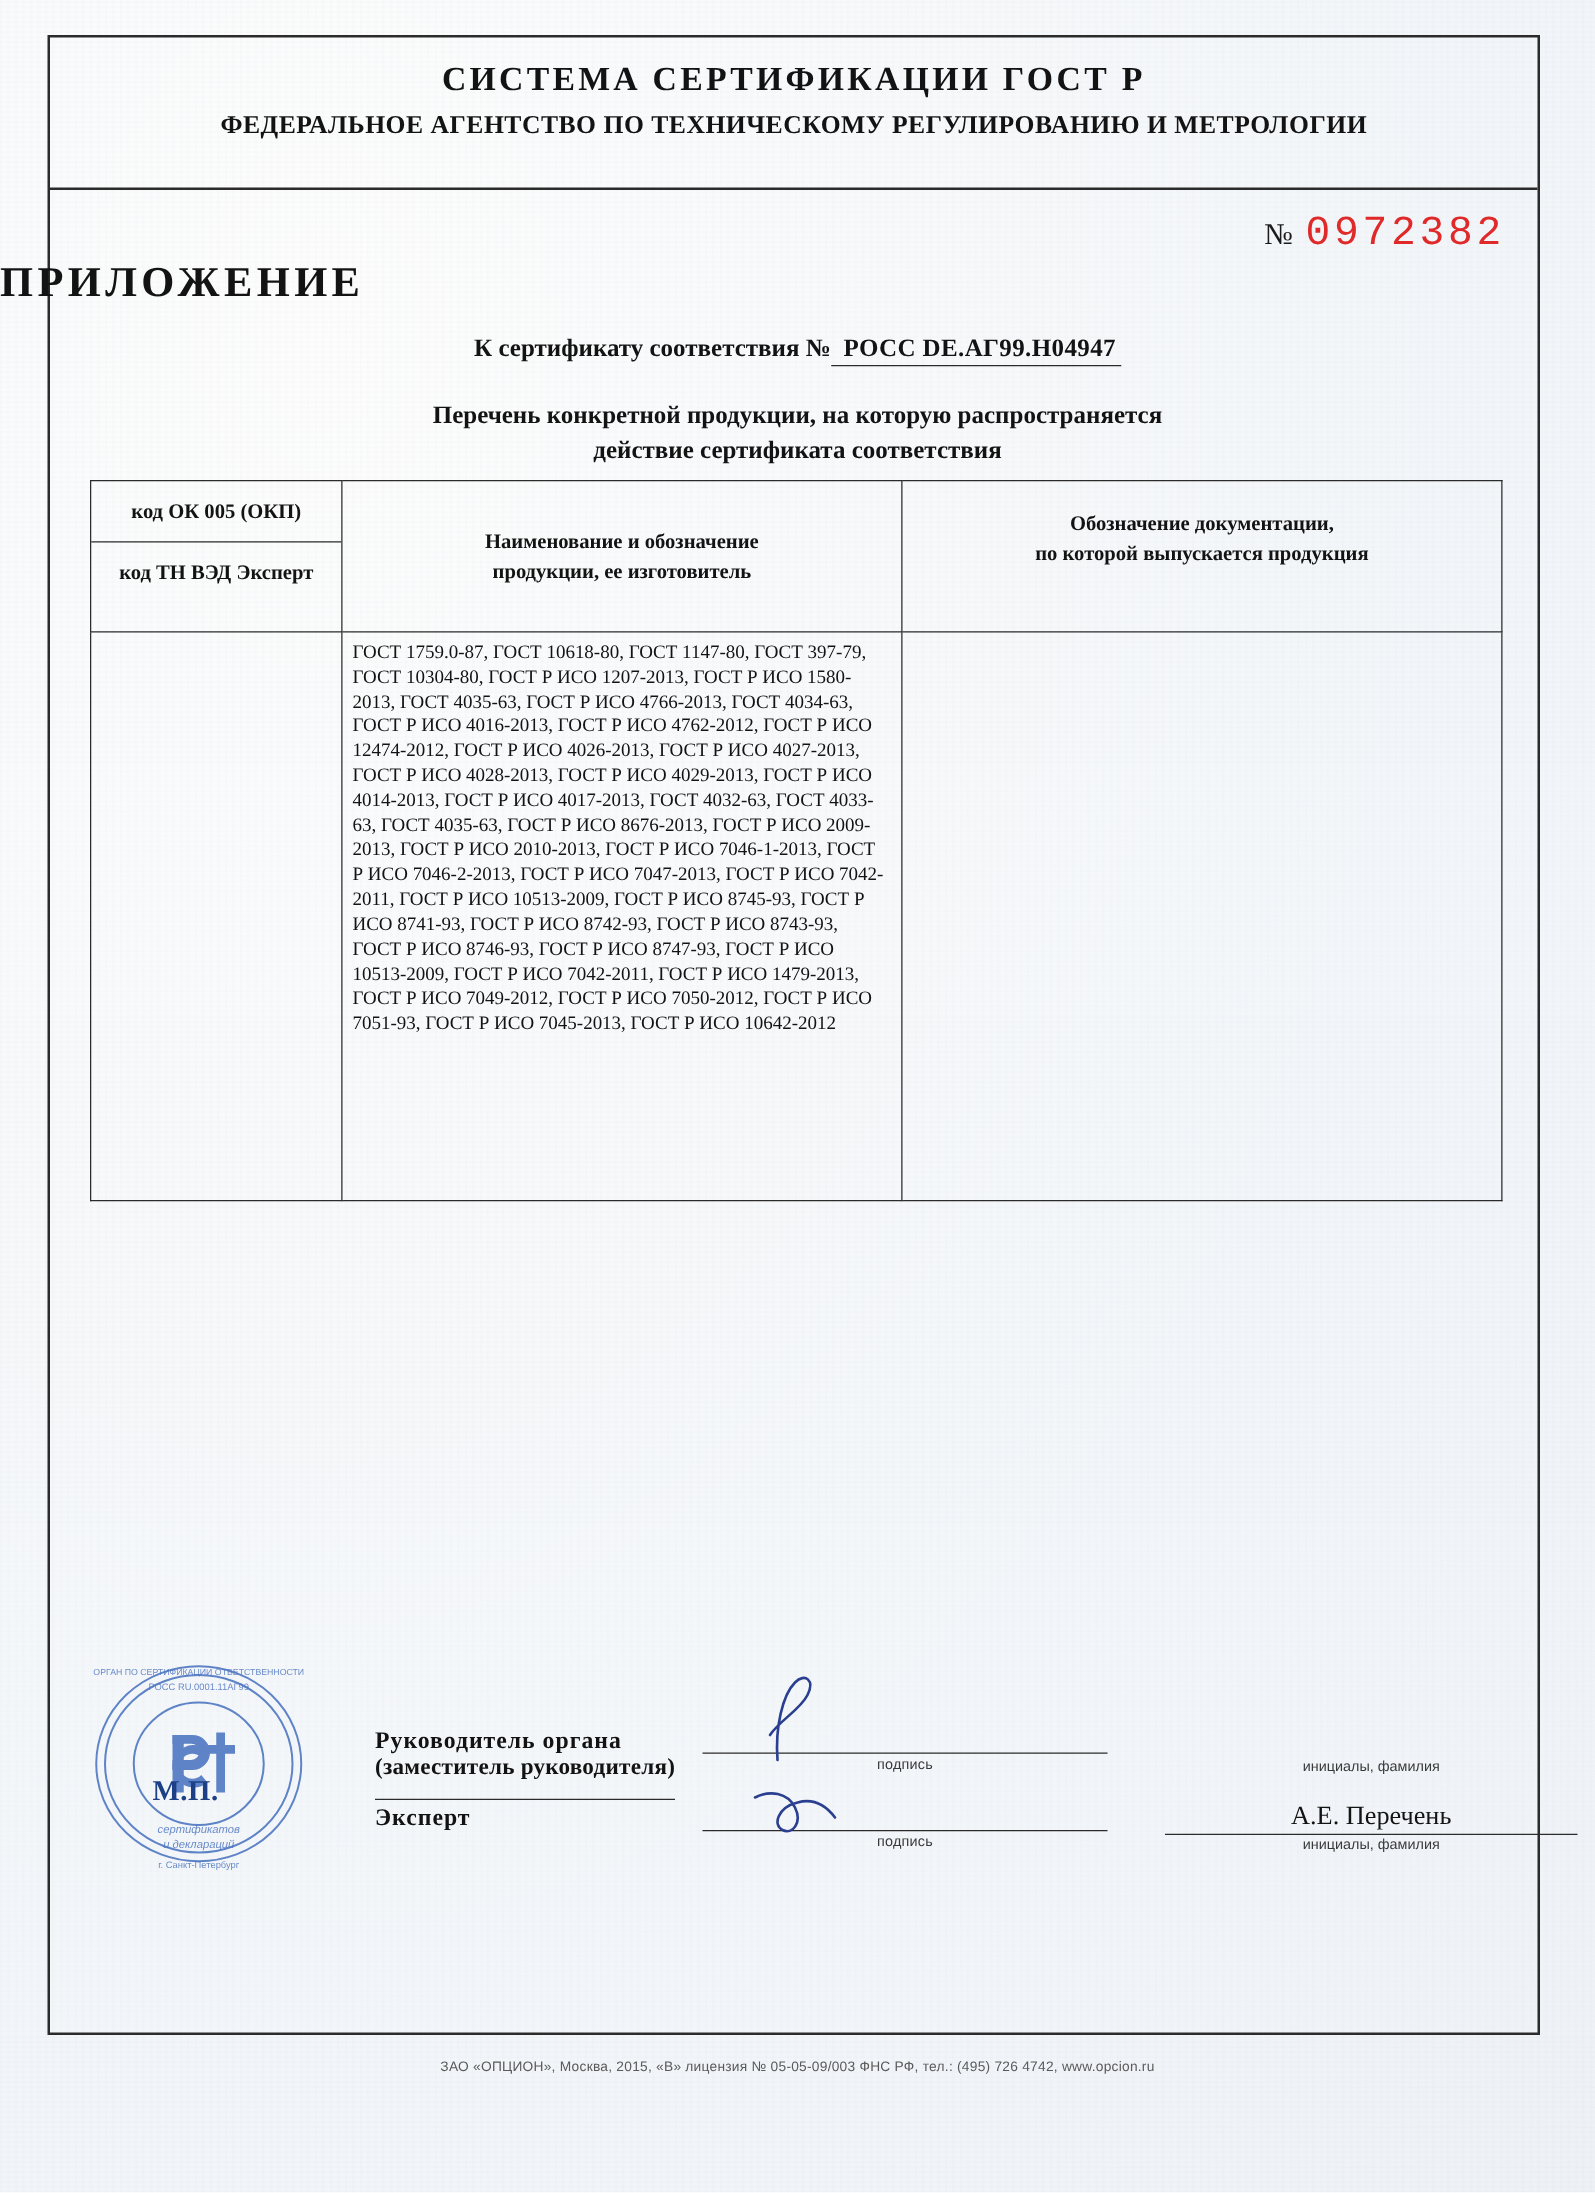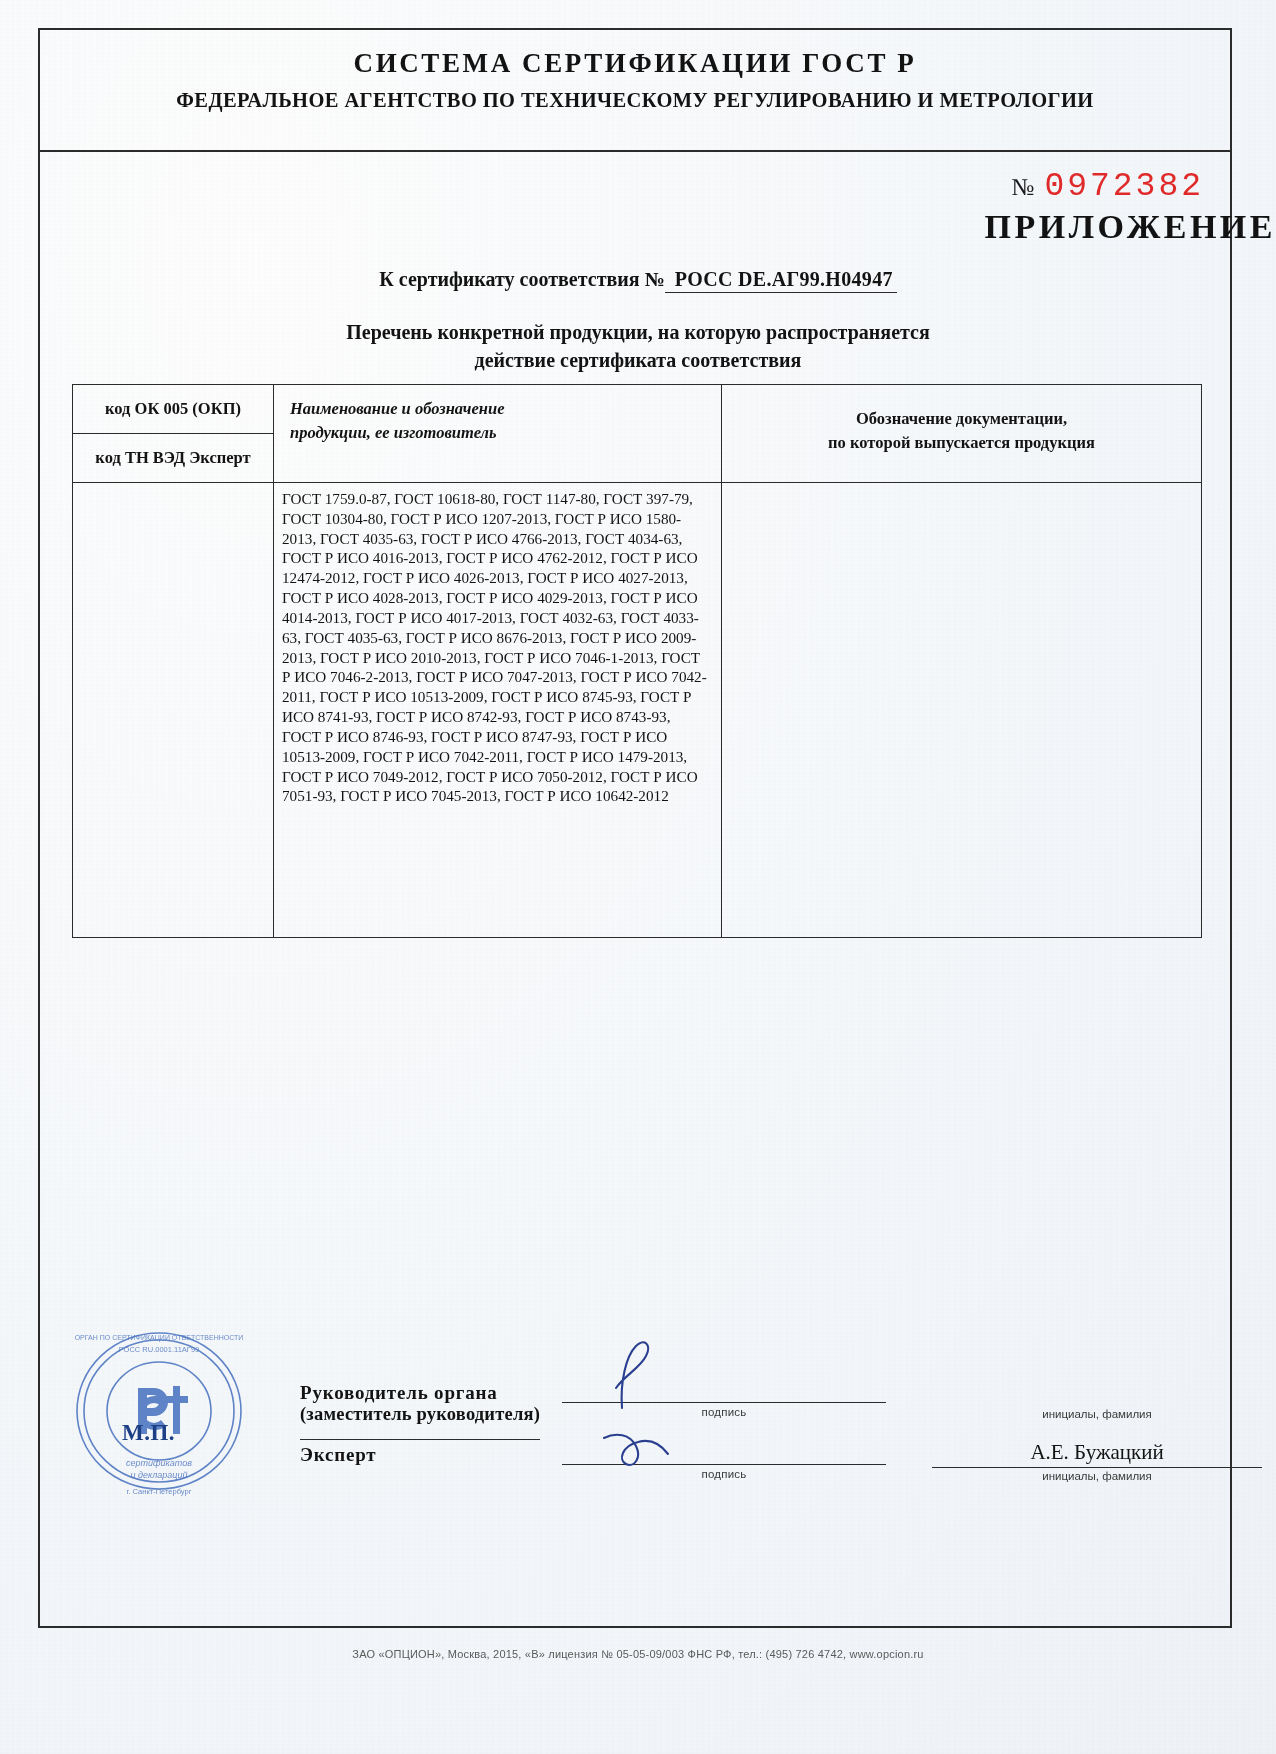--- a/index.html
+++ b/index.html
@@ -96,21 +96,21 @@
     color: #e02a2a;
     font-family: "Liberation Mono", monospace;
   }
 
   
   .doc-title {
     position: absolute;
     top: 208px;
     left: 0;
     width: 1276px;
-    text-align: right;
+    text-align: left;
     font-size: 34px;
     font-weight: bold;
     letter-spacing: 3.5px;
     color: #131313;
   }
   .cert-line {
     position: absolute;
     top: 268px;
     left: 0;
     width: 1276px;
@@ -160,27 +160,26 @@
     align-items: center;
     justify-content: center;
     font-size: 16.5px;
     font-weight: bold;
     text-align: center;
     color: #131313;
   }
   .th-code .cell-a { border-bottom: 1.6px solid #2b2b2b; }
   .th-name {
     width: 415px;
-    text-align: left;
+    text-align: center;
     font-size: 16.5px;
     font-weight: bold;
     line-height: 1.45;
-    padding: 12px 16px;
-    color: #131313;
-    font-style: italic;
+    padding: 36px 16px;
+    color: #131313;
   }
   .th-doc {
     text-align: center;
     font-size: 16.5px;
     font-weight: bold;
     line-height: 1.45;
     padding: 22px 16px;
     color: #131313;
   }
   .body-row td {
@@ -384,21 +383,21 @@
       <div class="sign-name-caption" style="left:632px; top:30px;">инициалы, фамилия</div>
       <svg class="scribble" style="left:292px; top:-42px;" width="120" height="80" viewBox="0 0 120 80">
         <path d="M30 72 C 28 46, 34 20, 44 10 C 52 2, 60 8, 54 20 C 48 32, 32 40, 24 52" fill="none" stroke="#2a3f8f" stroke-width="2.1" stroke-linecap="round"></path>
       </svg>
     </div>
 
     <div class="sign-row">
       <div class="sign-role">Эксперт</div>
       <div class="sign-line" style="top:24px;"></div>
       <div class="sign-caption" style="left:262px; top:28px;">подпись</div>
-      <div class="sign-name" style="left:632px; top:0px;">А.Е. Бужацкий</div>
+      <div class="sign-name" style="left:632px; top:0px;">А.Е. Перечень</div>
       <div class="sign-name-caption" style="left:632px; top:30px;">инициалы, фамилия</div>
       <svg class="scribble" style="left:286px; top:-16px;" width="130" height="60" viewBox="0 0 130 60">
         <path d="M18 14 C 30 8, 44 10, 50 22 C 56 34, 48 44, 40 40 C 32 36, 36 22, 52 18 C 66 14, 76 22, 82 30" fill="none" stroke="#2a3f8f" stroke-width="2.1" stroke-linecap="round" fill-opacity="0"></path>
       </svg>
     </div>
   </div>
 
   <div class="footer">ЗАО «ОПЦИОН», Москва, 2015, «В»    лицензия № 05-05-09/003 ФНС РФ, тел.: (495) 726 4742, www.opcion.ru</div>
 </div>
 

